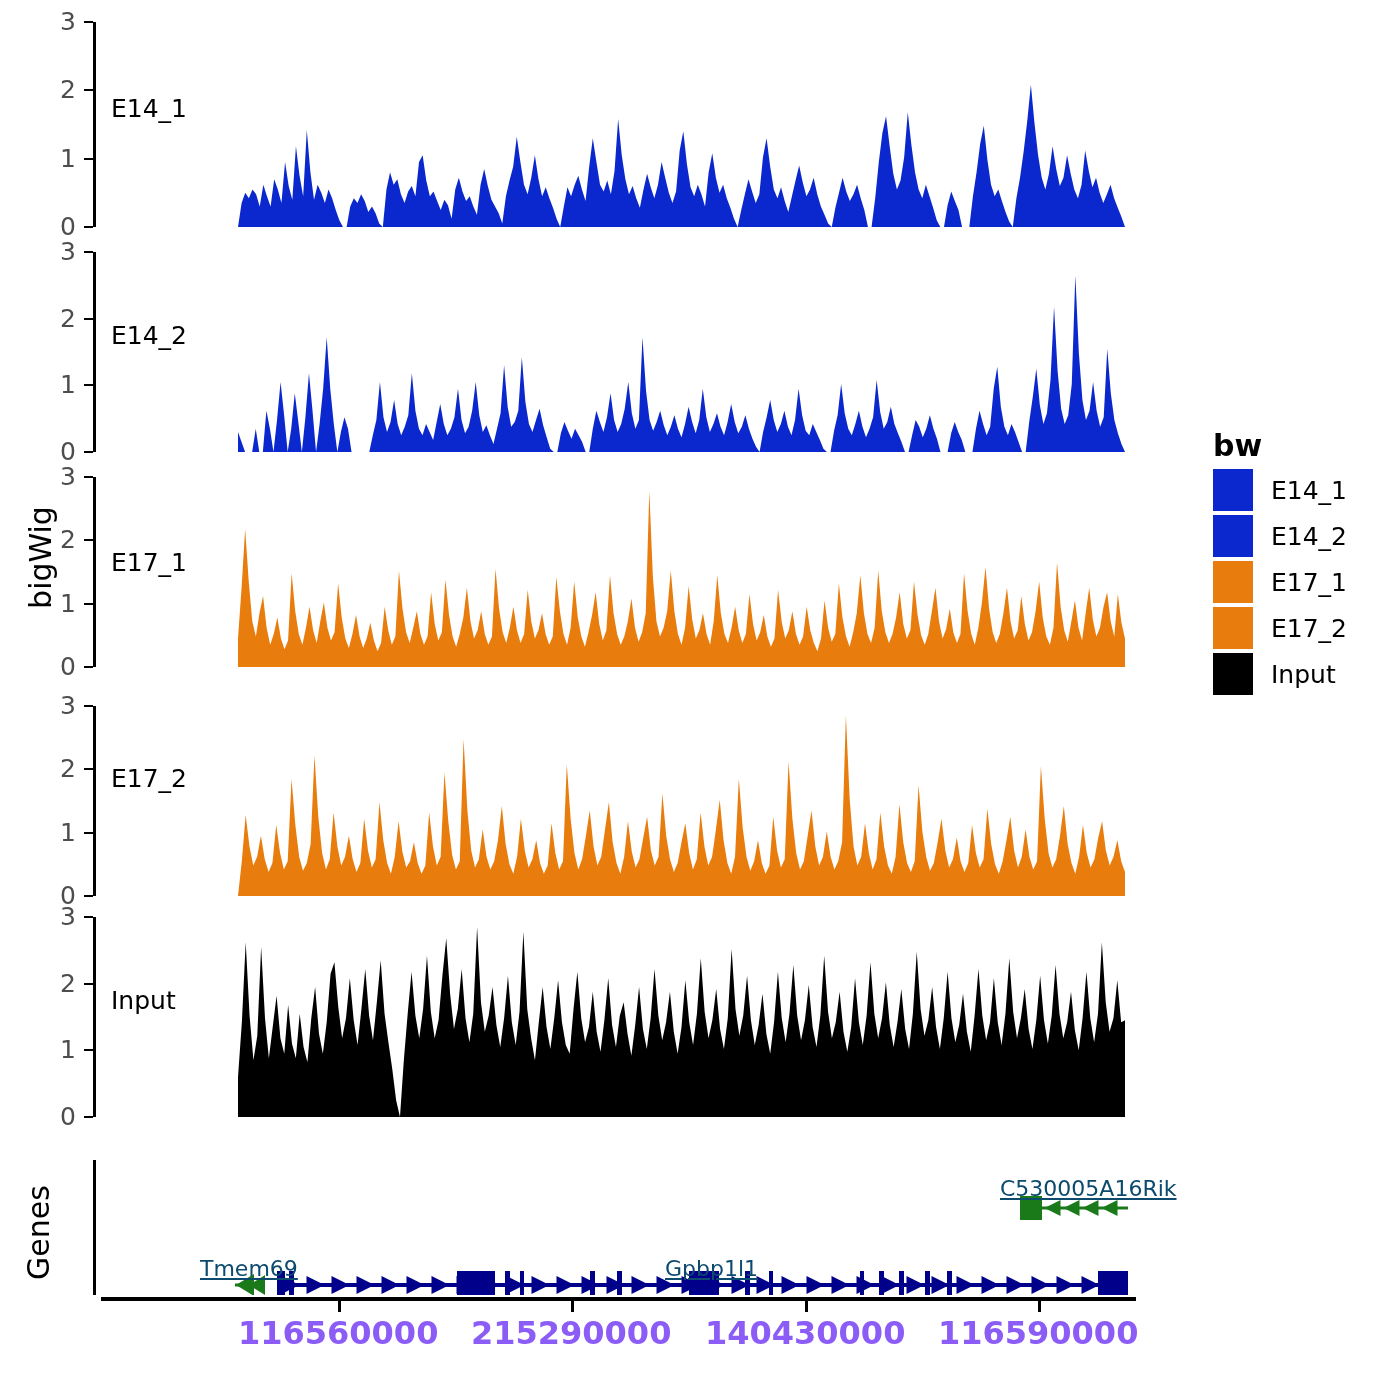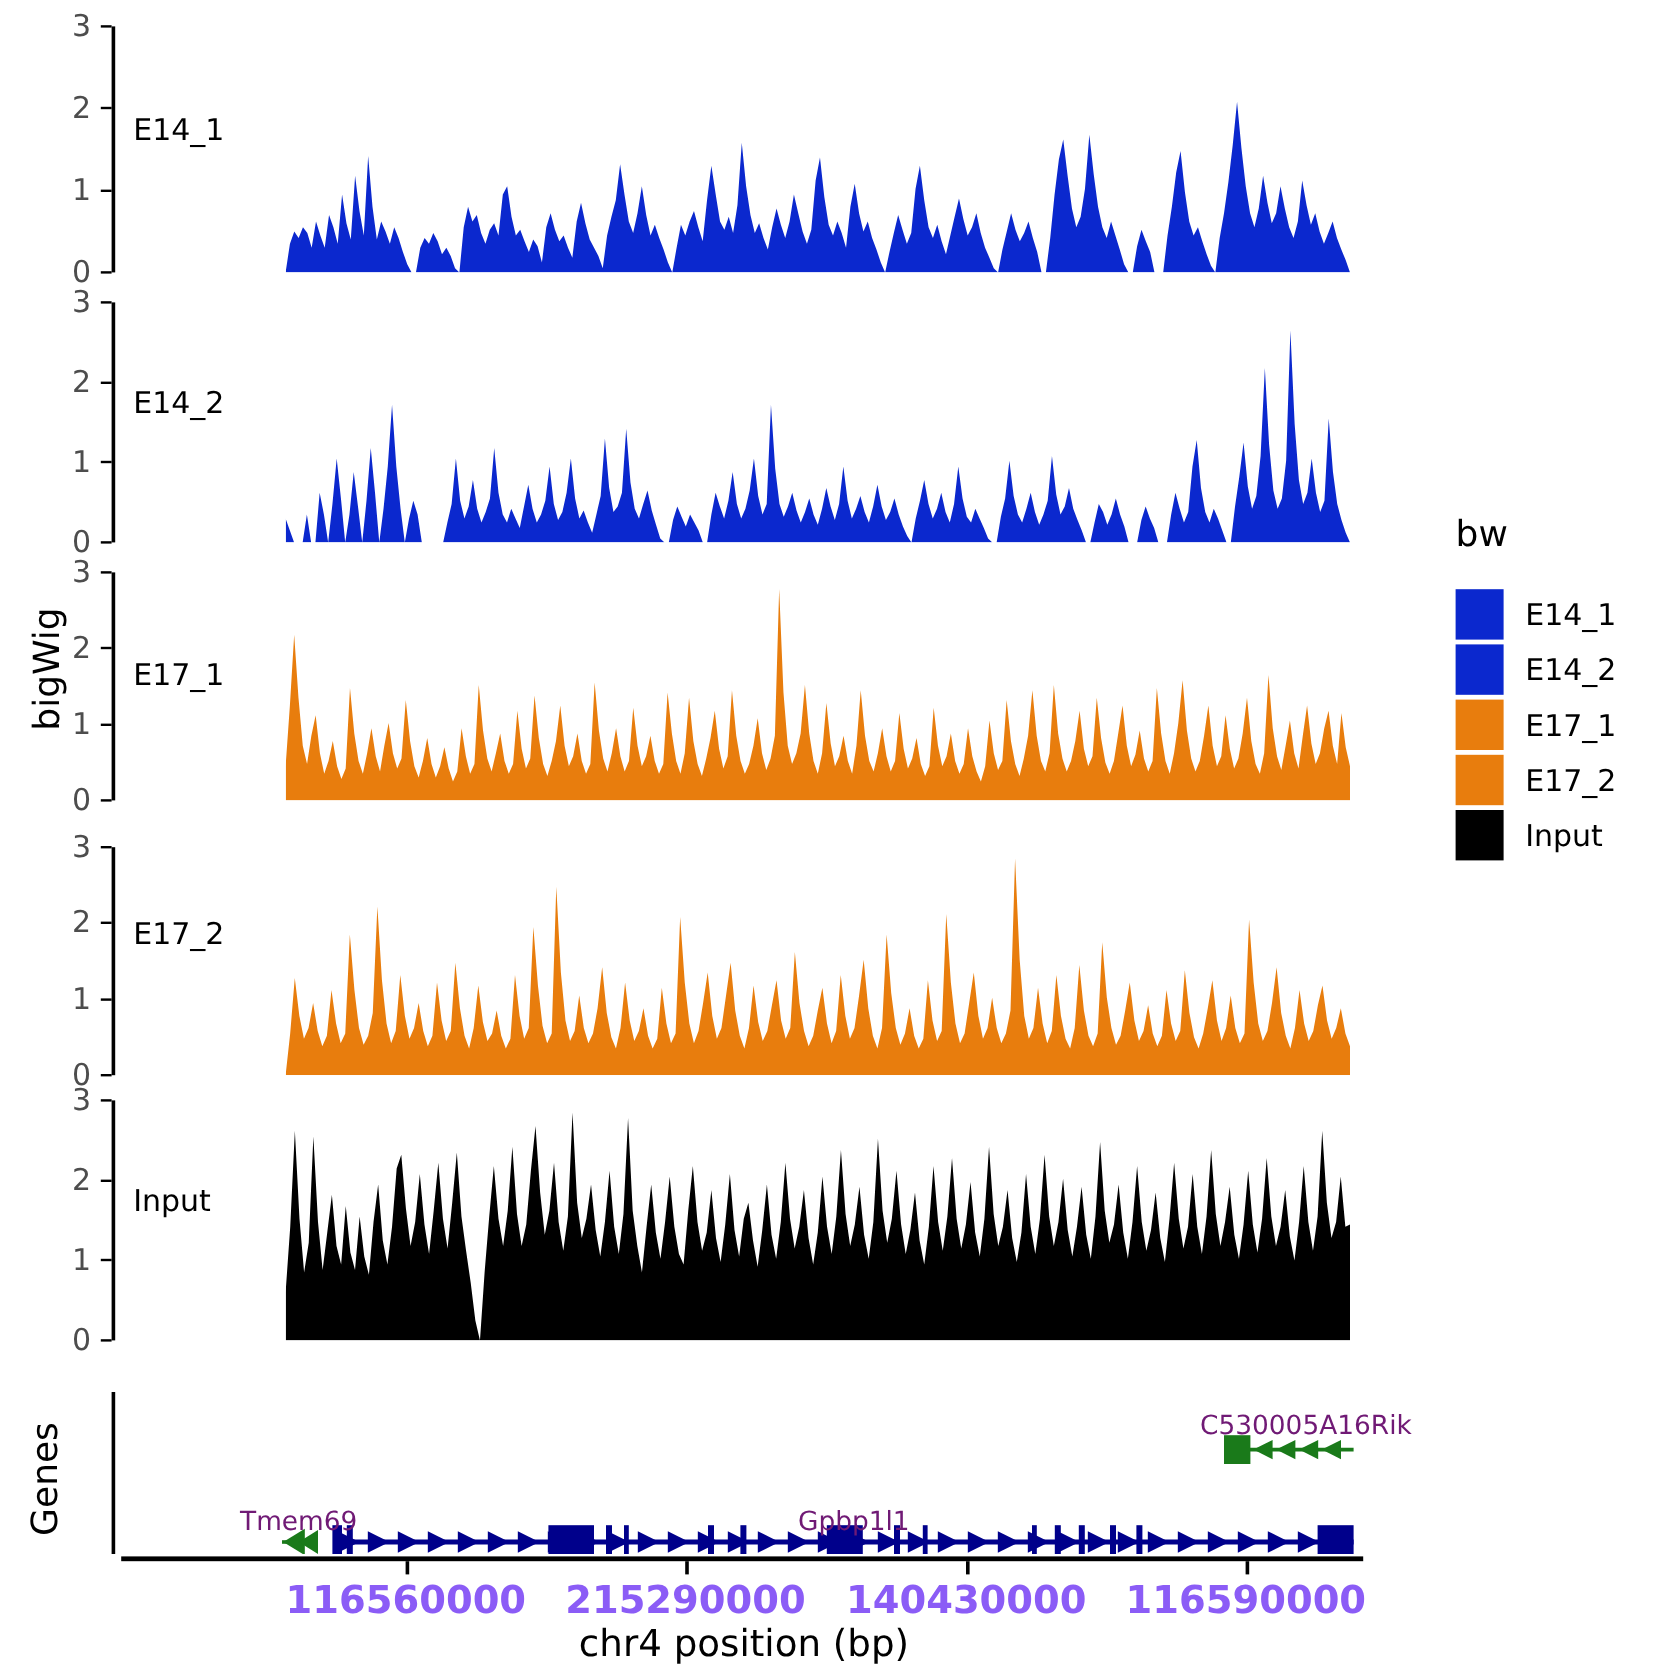--- a/index.html
+++ b/index.html
@@ -68,27 +68,27 @@
     line-height:1;
     font-weight:bold;
   }
   .xaxis-title{
     position:absolute;left:250px;top:1352px;width:740px;
     text-align:center;font-size:31px;color:#000;
   }
 
   
   .gene-label{
-    position:absolute;font-size:22px;color:#701a75;white-space:nowrap;
+    position:absolute;font-size:22px;color:#0c4a6e;white-space:nowrap;text-decoration:underline;
   }
 
   
   .legend{position:absolute;left:1213px;top:428px;}
   .legend-title{
-    font-size:30px;color:#000;margin-bottom:26px;
+    font-size:30px;color:#000;margin-bottom:4px;font-weight:bold;
   }
   .legend-row{
     display:flex;align-items:center;height:46px;
   }
   .legend-swatch{
     width:40px;height:42px;flex:0 0 40px;
   }
   .legend-label{
     font-size:25px;color:#000;margin-left:18px;white-space:nowrap;
   }
@@ -263,21 +263,20 @@
   <div id="xticks">
       <div class="xtick" style="left: 338px;"></div>
       <div class="xticklab" style="left: 238px;">116560000</div>
       <div class="xtick" style="left: 571px;"></div>
       <div class="xticklab" style="left: 471px;">215290000</div>
       <div class="xtick" style="left: 805px;"></div>
       <div class="xticklab" style="left: 705px;">140430000</div>
       <div class="xtick" style="left: 1038px;"></div>
       <div class="xticklab" style="left: 938px; text-align: center;">116590000</div>
     </div>
-  <div class="xaxis-title">chr4 position (bp)</div>
 
   <div class="legend">
     <div class="legend-title">bw</div>
     <div id="legend-rows">
         <div class="legend-row">
           <div class="legend-swatch" style="background: rgb(11, 40, 206);"></div>
           <div class="legend-label">E14_1</div>
         </div>
         <div class="legend-row">
           <div class="legend-swatch" style="background: rgb(11, 40, 206);"></div>

